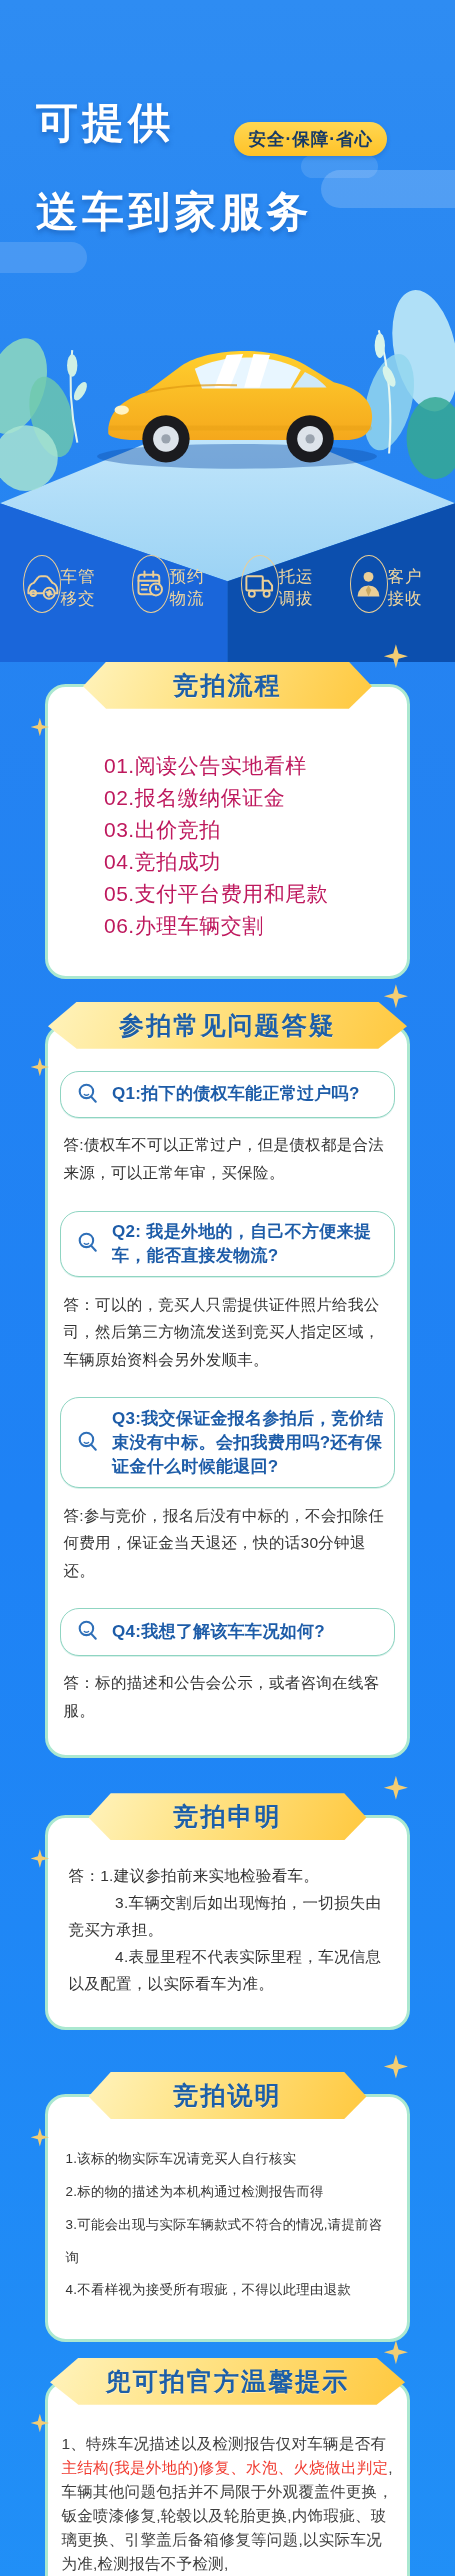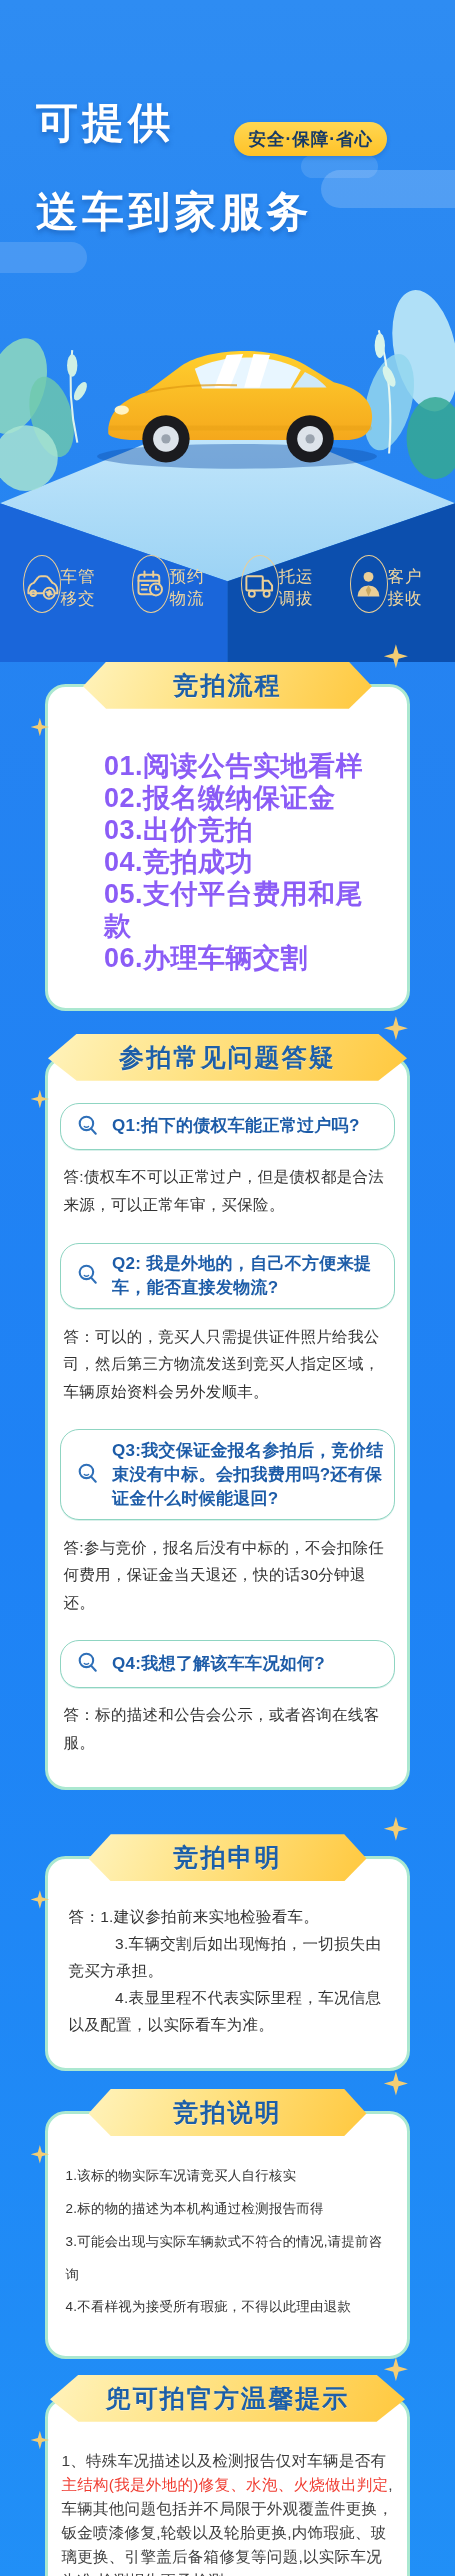--- a/index.html
+++ b/index.html
@@ -52,21 +52,21 @@
   .b-process{width:289px;} .b-faq{width:359px;} .b-statement{width:278px;}
   .b-notes{width:278px;} .b-tips{width:355px;}
   .card { position:relative; z-index:1; margin-top:-25px; background:#FFFFFF;
     border:3.1px solid #ABE8D0; border-radius:20.6px; }
   .star { position:absolute; background:#F3CD74; z-index:4;
     clip-path:polygon(50% 0,61% 39%,100% 50%,61% 61%,50% 100%,39% 61%,0 50%,39% 39%); }
   .star-r { width:24px; height:24px; right:2.1px; top:-17.5px; }
   .star-l { width:18.5px; height:18.5px; left:-14.4px; top:56px; }
   
   .card-process { padding:63px 29px 34px 56px; }
-  .step { font-size:27px; font-weight:bold; color:#8b5cf6; line-height:32px; letter-spacing:0.5px; }
+  .step { font-size:21px; font-weight:normal; color:#be185d; line-height:32px; letter-spacing:0.5px; }
   
   .card-faq { padding:44px 12.4px 31px 12.4px; }
   .qbox { display:flex; align-items:center; gap:9.3px; background:#FFFFFF;
     border:1.5px solid #8FD5C2; border-radius:19px; padding:8.2px 7.2px 8.2px 12.4px;
     box-shadow:0 1px 0 rgba(143,213,194,.35); }
   .qtext { font-size:17px; font-weight:bold; color:#1D5CA8; line-height:1.42; letter-spacing:0.3px; }
   .answer { font-size:15.5px; color:#333333; line-height:1.78; margin:13.4px 3.1px 24px 3.1px; letter-spacing:0.3px; }
   .answer:last-child { margin-bottom:0; }
   .mag { flex:0 0 29px; }
   
@@ -251,32 +251,32 @@
           <circle cx="24" cy="22" r="13"></circle>
             <line x1="33" y1="32" x2="42" y2="42"></line>
             <path d="M20,28 q4,3 8,0" stroke-width="3"></path>
         </svg>
         <div class="qtext">Q4:我想了解该车车况如何?</div>
       </div>
       <div class="answer">答：标的描述和公告会公示，或者咨询在线客服。</div>
     </div>
   </div>
 
-  <div class="section sec-statement" style="margin-top:44px;">
+  <div class="section sec-statement" style="margin-top:35px;">
     <div class="star star-r"></div>
     <div class="star star-l"></div>
     <div class="banner b-statement">竞拍申明</div>
     <div class="card card-statement">
       <div class="st-item">答：1.建议参拍前来实地检验看车。</div>
       <div class="st-item st-indent">3.车辆交割后如出现悔拍，一切损失由竞买方承担。</div>
       <div class="st-item st-indent">4.表显里程不代表实际里程，车况信息以及配置，以实际看车为准。</div>
     </div>
   </div>
 
-  <div class="section sec-notes" style="margin-top:18px;">
+  <div class="section sec-notes" style="margin-top:42px;">
     <div class="star star-r"></div>
     <div class="star star-l"></div>
     <div class="banner b-notes">竞拍说明</div>
     <div class="card card-notes">
       <div class="note-item">1.该标的物实际车况请竞买人自行核实</div>
       <div class="note-item">2.标的物的描述为本机构通过检测报告而得</div>
       <div class="note-item">3.可能会出现与实际车辆款式不符合的情况,请提前咨询</div>
       <div class="note-item">4.不看样视为接受所有瑕疵，不得以此理由退款</div>
     </div>
   </div>

